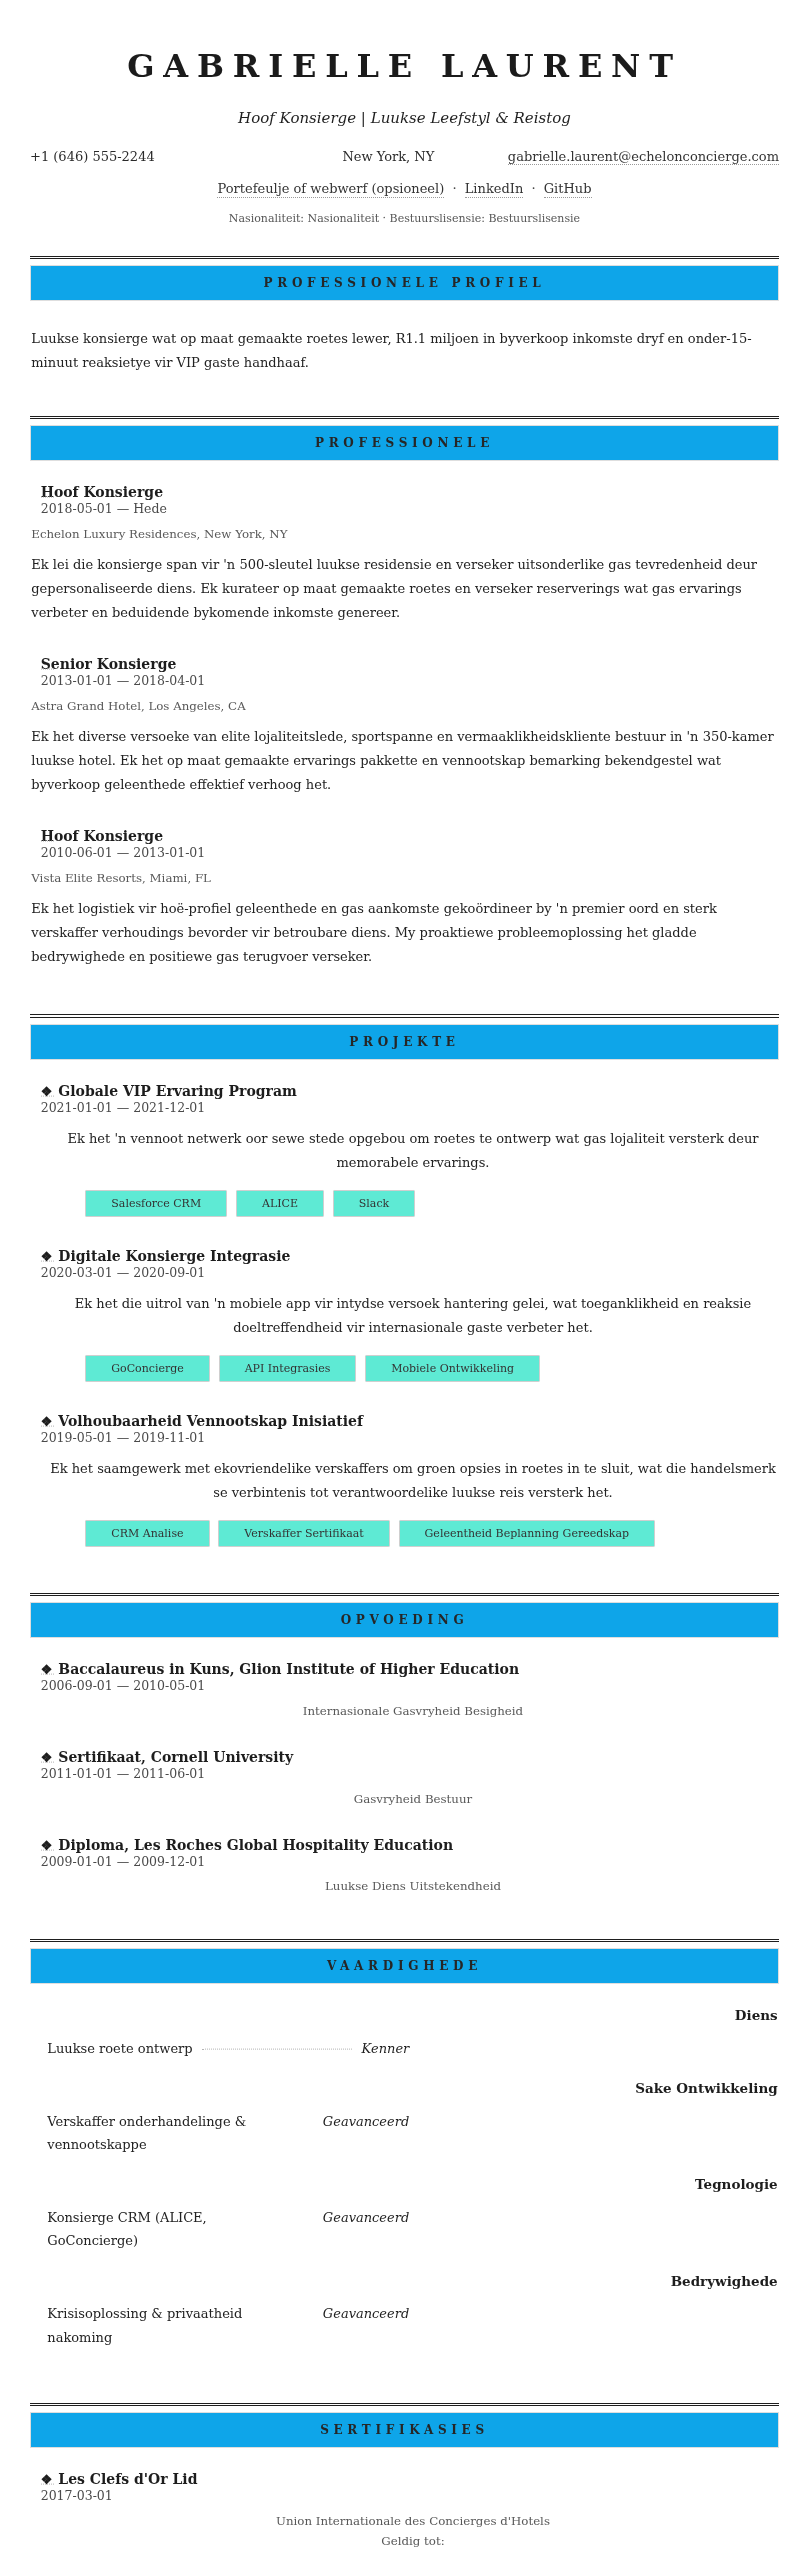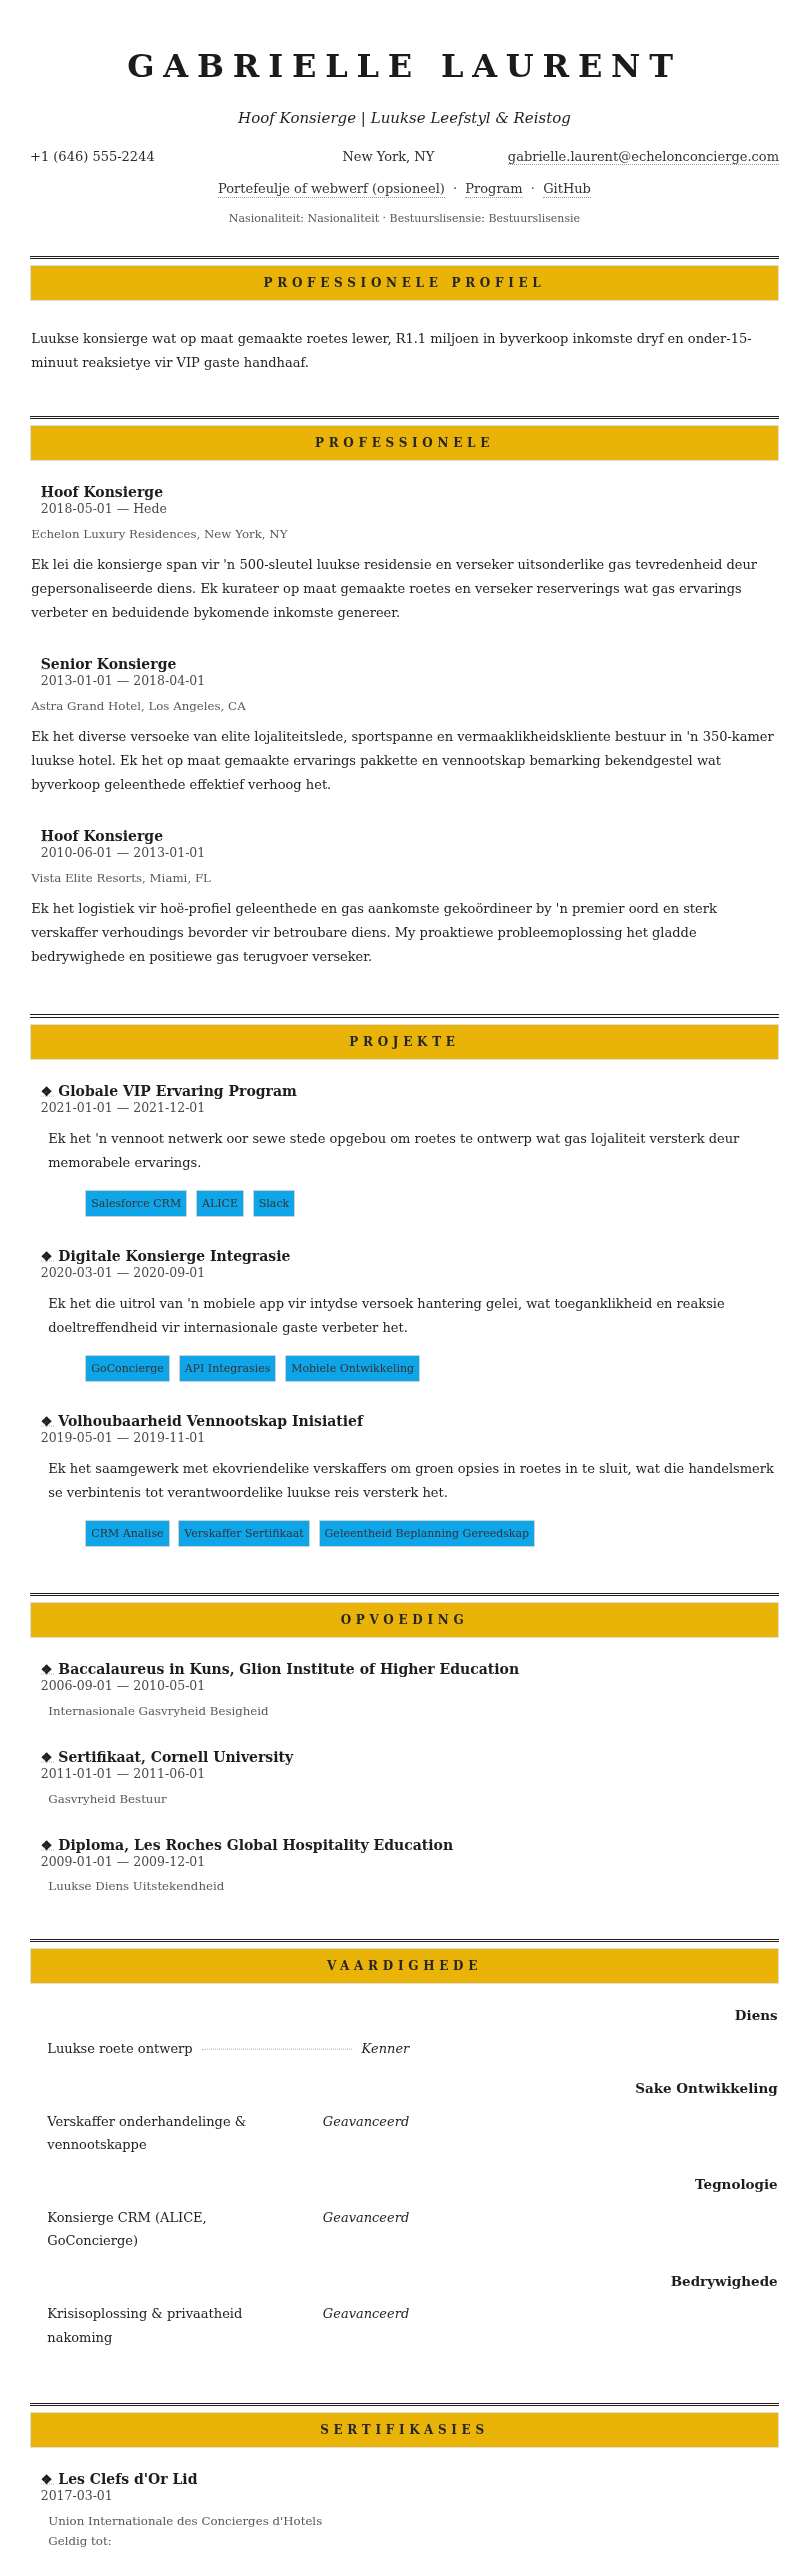--- a/index.html
+++ b/index.html
@@ -25,44 +25,44 @@
   .contact-right{text-align:right;}
   .dotted-link{color:#333;text-decoration:none;border-bottom:0.7px dotted #9a9a9a;padding-bottom:0.7px;}
   .links-row{text-align:center;margin-top:17.5px;font-size:13px;color:#333;}
   .links-row .sep{color:#444;padding:0 4px;border:none;}
   .nationality{ text-align:center;margin-top:16px;font-size:11px;color:#565656;}
 
   
   .section{margin-top:31px;}
   .rule{height:1.3px;border-top:0.7px solid #1e1e1e;border-bottom:0.7px solid #1e1e1e;}
   .section-heading{
-    margin-top:6px;background:#eab308;border:0.7px solid #dedede;
+    margin-top:6px;background:#0ea5e9;border:0.7px solid #dedede;
     text-align:center;font-size:12px;font-weight:700;letter-spacing:4.7px;
     padding:10px 6.7px;color:#262626;
   }
   .section-body{padding:23px 1.3px 2.7px;}
 
   .summary{font-size:13px;line-height:1.85;margin:2.7px 0 6.7px;}
 
   
   .entry{margin-bottom:31px;}
   .entry:last-child{margin-bottom:12px;}
   .entry-header{display:flex;align-items:baseline;flex-direction:column;}
   .entry-title{font-weight:700;font-size:14px;color:#1d1d1d;}
   .diamond{margin-right:6px;font-size:13px;}
   .leader{flex:1;border-bottom:0.7px dotted #b3b3b3;margin:0 9.4px;transform:translateY(-3.4px);min-width:13.5px;}
   .entry-date{color:#4a4a4a;font-size:12.5px;white-space:nowrap;}
   .entry-sub{color:#585858;font-size:11.8px;margin-top:10.8px;}
   .entry-desc{font-size:13px;line-height:1.85;margin-top:12px;}
-  .indent .entry-sub,.indent .entry-desc{margin-left:17px;}
+  .indent .entry-sub,.indent .entry-desc{margin-left:17px;text-align:center;}
   .tags{display:flex;flex-wrap:wrap;gap:8.8px;margin-top:15px;}
   .indent .tags{margin-left:54px;}
   .tag{
-    border:0.7px solid #cfcfcf;background:#0ea5e9;border-radius:1.3px;
-    padding:6px 5px;font-size:11px;color:#333;
+    border:0.7px solid #cfcfcf;background:#5eead4;border-radius:1.3px;
+    padding:6px 25px;font-size:11px;color:#333;
   }
   .valid-line{color:#585858;font-size:11.8px;margin-top:6.7px;}
 
   
   .skill-cat{margin-bottom:20px;}
   .skill-cat-title{font-weight:700;font-size:13.5px;color:#1d1d1d;margin:0 0 0 0;text-align:right;}
   .skill-row{display:flex;align-items:baseline;width:362px;margin:13.5px 0 0 16px;box-sizing:border-box;}
   .skill-name{font-size:13px;line-height:1.8;max-width:202px;}
   .skill-level{font-style:italic;font-size:13px;color:#1f1f1f;white-space:nowrap;}
 </style>
@@ -78,21 +78,21 @@
     <div>+1 (646) 555-2244</div>
     <div class="contact-center">New York, NY</div>
     <div class="contact-right">
       <span class="dotted-link">gabrielle.laurent@echelonconcierge.com</span>
     </div>
   </div>
 
   <div class="links-row">
     <span class="dotted-link">Portefeulje of webwerf (opsioneel)</span>
     <span class="sep">·</span>
-    <span class="dotted-link">Program</span>
+    <span class="dotted-link">LinkedIn</span>
     <span class="sep">·</span>
     <span class="dotted-link">GitHub</span>
   </div>
 
   <div class="nationality">Nasionaliteit: Nasionaliteit · Bestuurslisensie: Bestuurslisensie</div>
 
   <div class="section">
     <div class="rule"></div>
     <div class="section-heading">PROFESSIONELE PROFIEL</div>
     <div class="section-body">

